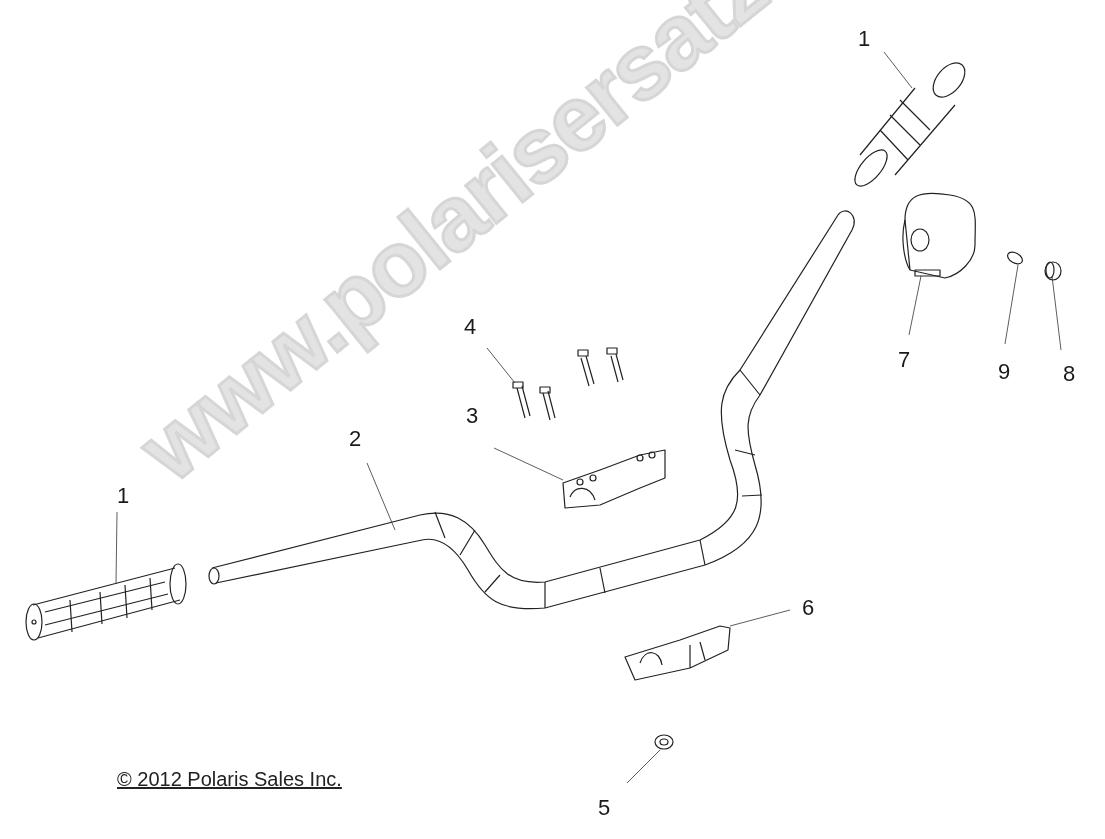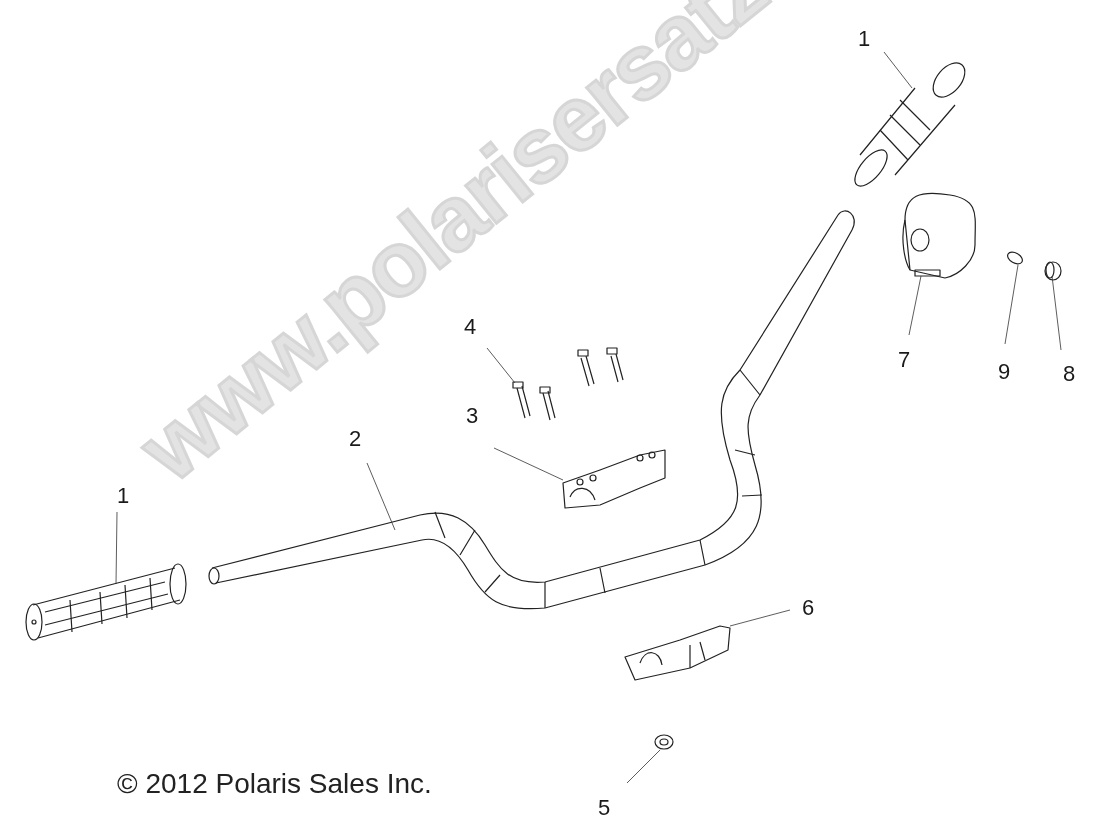--- a/index.html
+++ b/index.html
@@ -1,19 +1,19 @@
 <!DOCTYPE html>
 <html><head>
 <meta charset="utf-8">
 <style>
   html,body{margin:0;padding:0;background:#ffffff;}
   body{width:1105px;height:839px;position:relative;overflow:hidden;font-family:"Liberation Sans",sans-serif;}
   #diagram{position:absolute;left:0;top:0;width:1105px;height:839px;}
   .callout{position:absolute;font-size:22px;color:#1a1a1a;line-height:1;}
-  #copyright{position:absolute;left:117px;top:768px;font-size:28px;color:#222;}
+  #copyright{position:absolute;left:117px;top:768px;font-size:20px;color:#222;text-decoration:underline;}
   #watermark{position:absolute;left:120px;top:420px;font-size:92px;font-weight:bold;color:transparent;
     -webkit-text-stroke:3px #d4d4d4;transform:rotate(-39deg);transform-origin:0 0;white-space:nowrap;opacity:.95;
     font-family:"Liberation Sans",sans-serif;letter-spacing:-2px;}
   #watermark{color:#e2e2e2;}
 </style>
 </head>
 <body>
 
 <div id="diagram">
   <div id="watermark">www.polarisersatzteile.de</div>

